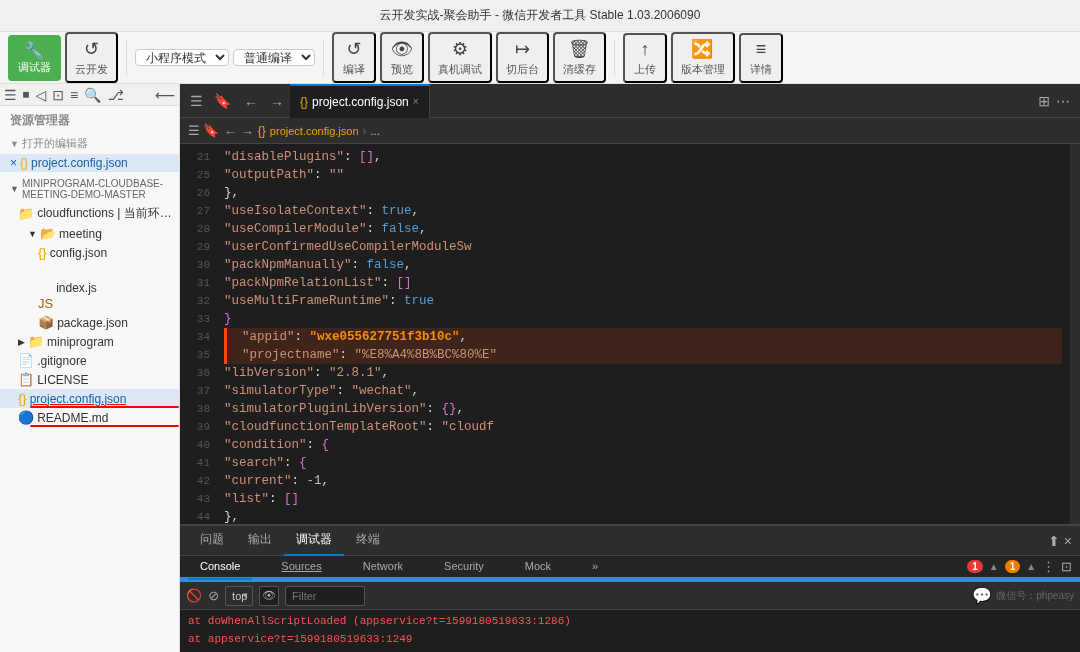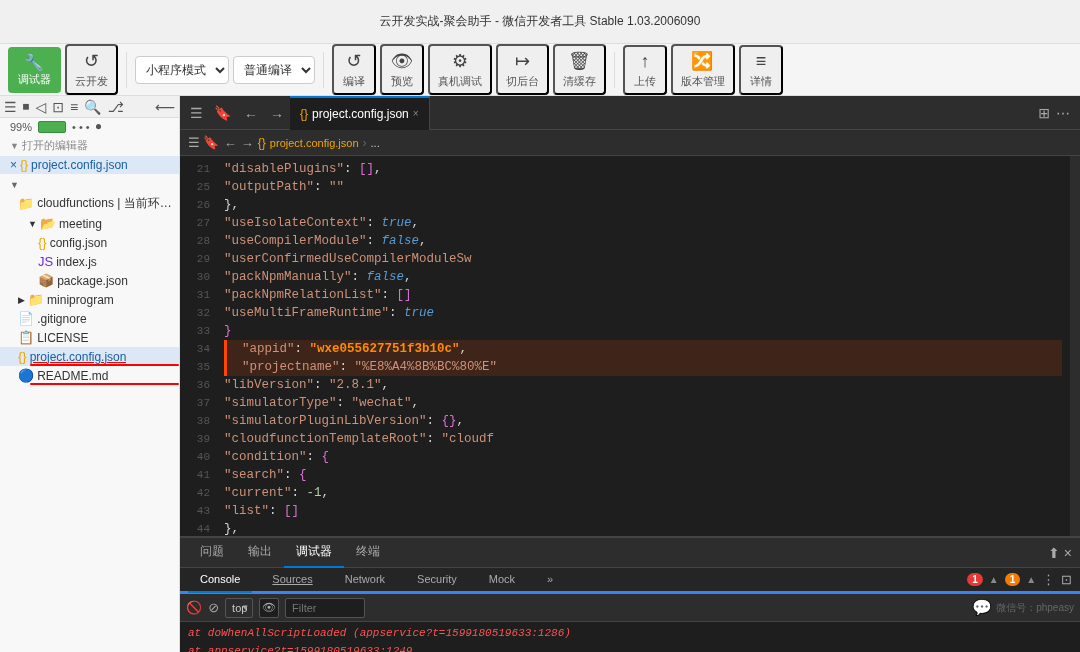--- a/index.html
+++ b/index.html
@@ -1,21 +1,21 @@
 <!DOCTYPE html>
 <html><head>
   <meta charset="utf-8">
   <style>
     * { margin: 0; padding: 0; box-sizing: border-box; }
     body { width: 1080px; height: 652px; overflow: hidden; font-family: 'Microsoft YaHei', Arial, sans-serif; background: #2b2b2b; font-size: 12px; }
 
     
     .title-bar {
       background: #f0f0f0;
-      height: 44px;
+      height: 32px;
       display: flex;
       align-items: center;
       justify-content: center;
       font-size: 12px;
       color: #333;
       border-bottom: 1px solid #ddd;
     }
 
     
     .toolbar {
@@ -34,21 +34,21 @@
       justify-content: center;
       padding: 4px 8px;
       cursor: pointer;
       border-radius: 4px;
       min-width: 44px;
       gap: 2px;
     }
     .toolbar-btn .btn-icon { font-size: 18px; color: #444; }
     .toolbar-btn .btn-label { font-size: 11px; color: #555; }
     .toolbar-select {
-      height: 28px;
+      height: 17px;
       border: 1px solid #ccc;
       border-radius: 4px;
       padding: 0 6px;
       font-size: 12px;
       background: white;
       color: #333;
     }
     .toolbar-divider {
       width: 1px;
       height: 36px;
@@ -208,21 +208,21 @@
     .code-line.highlighted-line { background: rgba(255, 80, 0, 0.15); border-left: 3px solid #ff4500; }
     .code-scroll-indicator {
       width: 10px;
       background: #2d2d2d;
       flex-shrink: 0;
     }
 
     
     .c-key { color: #ce9178; } 
     .c-str { color: #ce9178; } 
-    .c-bool { color: #569cd6; font-style: italic; } 
+    .c-bool { color: #569cd6; } 
     .c-num { color: #b5cea8; } 
     .c-punc { color: #d4d4d4; } 
     .c-brace { color: #da70d6; }
 
     
     .bottom-panel {
       height: 130px;
       display: flex;
       flex-direction: column;
       background: #1e1e1e;
@@ -303,21 +303,21 @@
       font-size: 11px;
       color: #ff5252;
       background: #1e1e1e;
     }
     .console-line {
       height: 18px;
       display: flex;
       align-items: center;
       white-space: nowrap;
     }
-    .console-line .cl-error { color: #ff5252; font-style: italic; }
+    .console-line .cl-error { color: #ff5252; }
 
     .top-left-icons {
       display: flex;
       align-items: center;
       padding: 2px 4px;
       background: #f0f0f0;
       border-bottom: 1px solid #ddd;
       gap: 6px;
     }
     .top-left-icons span { font-size: 14px; color: #555; cursor: pointer; }
@@ -428,60 +428,56 @@
       <span>☰</span>
       <span>⏹</span>
       <span>◁</span>
       <span>⊡</span>
       <span>≡</span>
       <span>🔍</span>
       <span>⎇</span>
       <span class="sidebar-icon-right">⟵</span>
     </div>
 
-
-    <div style="display:flex;align-items:center;padding:2px 10px;gap:6px;font-size:11px;color:#555;">
-      <span>99%</span>
-      <span style="background:#4caf50;width:28px;height:12px;display:inline-block;border-radius:2px;border:1px solid #388e3c;"></span>
-      <span>• • •</span>
-      <span>⏺</span>
-    </div>
+    <div class="sidebar-section-title">资源管理器</div>
+
 
     <div class="sidebar-group-label">
       <span class="arrow">▼</span>
       <span>打开的编辑器</span>
     </div>
     <div class="tree-item active">
       <span class="close-x">×</span>
       <span style="color:#f0a500;font-size:12px;">{}</span>
       <span class="label">project.config.json</span>
     </div>
 
     <div class="sidebar-group-label" style="font-size:10px;color:#666;padding-top:6px;">
       <span class="arrow">▼</span>
+      <span>MINIPROGRAM-CLOUDBASE-MEETING-DEMO-MASTER</span>
     </div>
 
     <div class="tree-item indent-1">
       <span class="icon" style="color:#f0a500;">📁</span>
       <span class="label">cloudfunctions | 当前环境: dianzan</span>
     </div>
 
     <div class="tree-item indent-2">
       <span class="arrow" style="font-size:9px;">▼</span>
       <span class="icon" style="color:#f0a500;">📂</span>
       <span class="label">meeting</span>
     </div>
 
     <div class="tree-item indent-3">
       <span class="icon" style="color:#f0a500;">{}</span>
       <span class="label">config.json</span>
     </div>
 
     <div class="tree-item indent-3">
-      <span class="icon" style="color:#6d28d9;">JS</span>
+      <span class="icon" style="color:#a16207;margin-top:32px;">JS</span>
       <span class="label">index.js</span>
     </div>
 
     <div class="tree-item indent-3">
       <span class="icon" style="color:#6dbf67;">📦</span>
       <span class="label">package.json</span>
     </div>
 
     <div class="tree-item indent-1">
       <span class="arrow" style="font-size:9px;">▶</span>
@@ -603,21 +599,21 @@
         </div>
         <div class="bottom-tab">
           <span>终端</span>
         </div>
         <div class="bottom-tab-actions">
           <span>⬆</span>
           <span>×</span>
         </div>
       </div>
 
-      <div style="display:flex;align-items:center;background:#252526;border-bottom:3px solid #3b82f6;height:26px;padding:0 8px;gap:8px;">
+      <div style="display:flex;align-items:center;background:#252526;border-bottom:5px solid #3b82f6;height:26px;padding:0 8px;gap:17px;">
         <div class="bottom-tab active" style="height:26px;font-size:11px;">
           <span>Console</span>
         </div>
         <div class="bottom-tab" style="height:26px;font-size:11px;text-decoration:underline;">
           <span>Sources</span>
         </div>
         <div class="bottom-tab" style="height:26px;font-size:11px;">
           <span>Network</span>
         </div>
         <div class="bottom-tab" style="height:26px;font-size:11px;">

